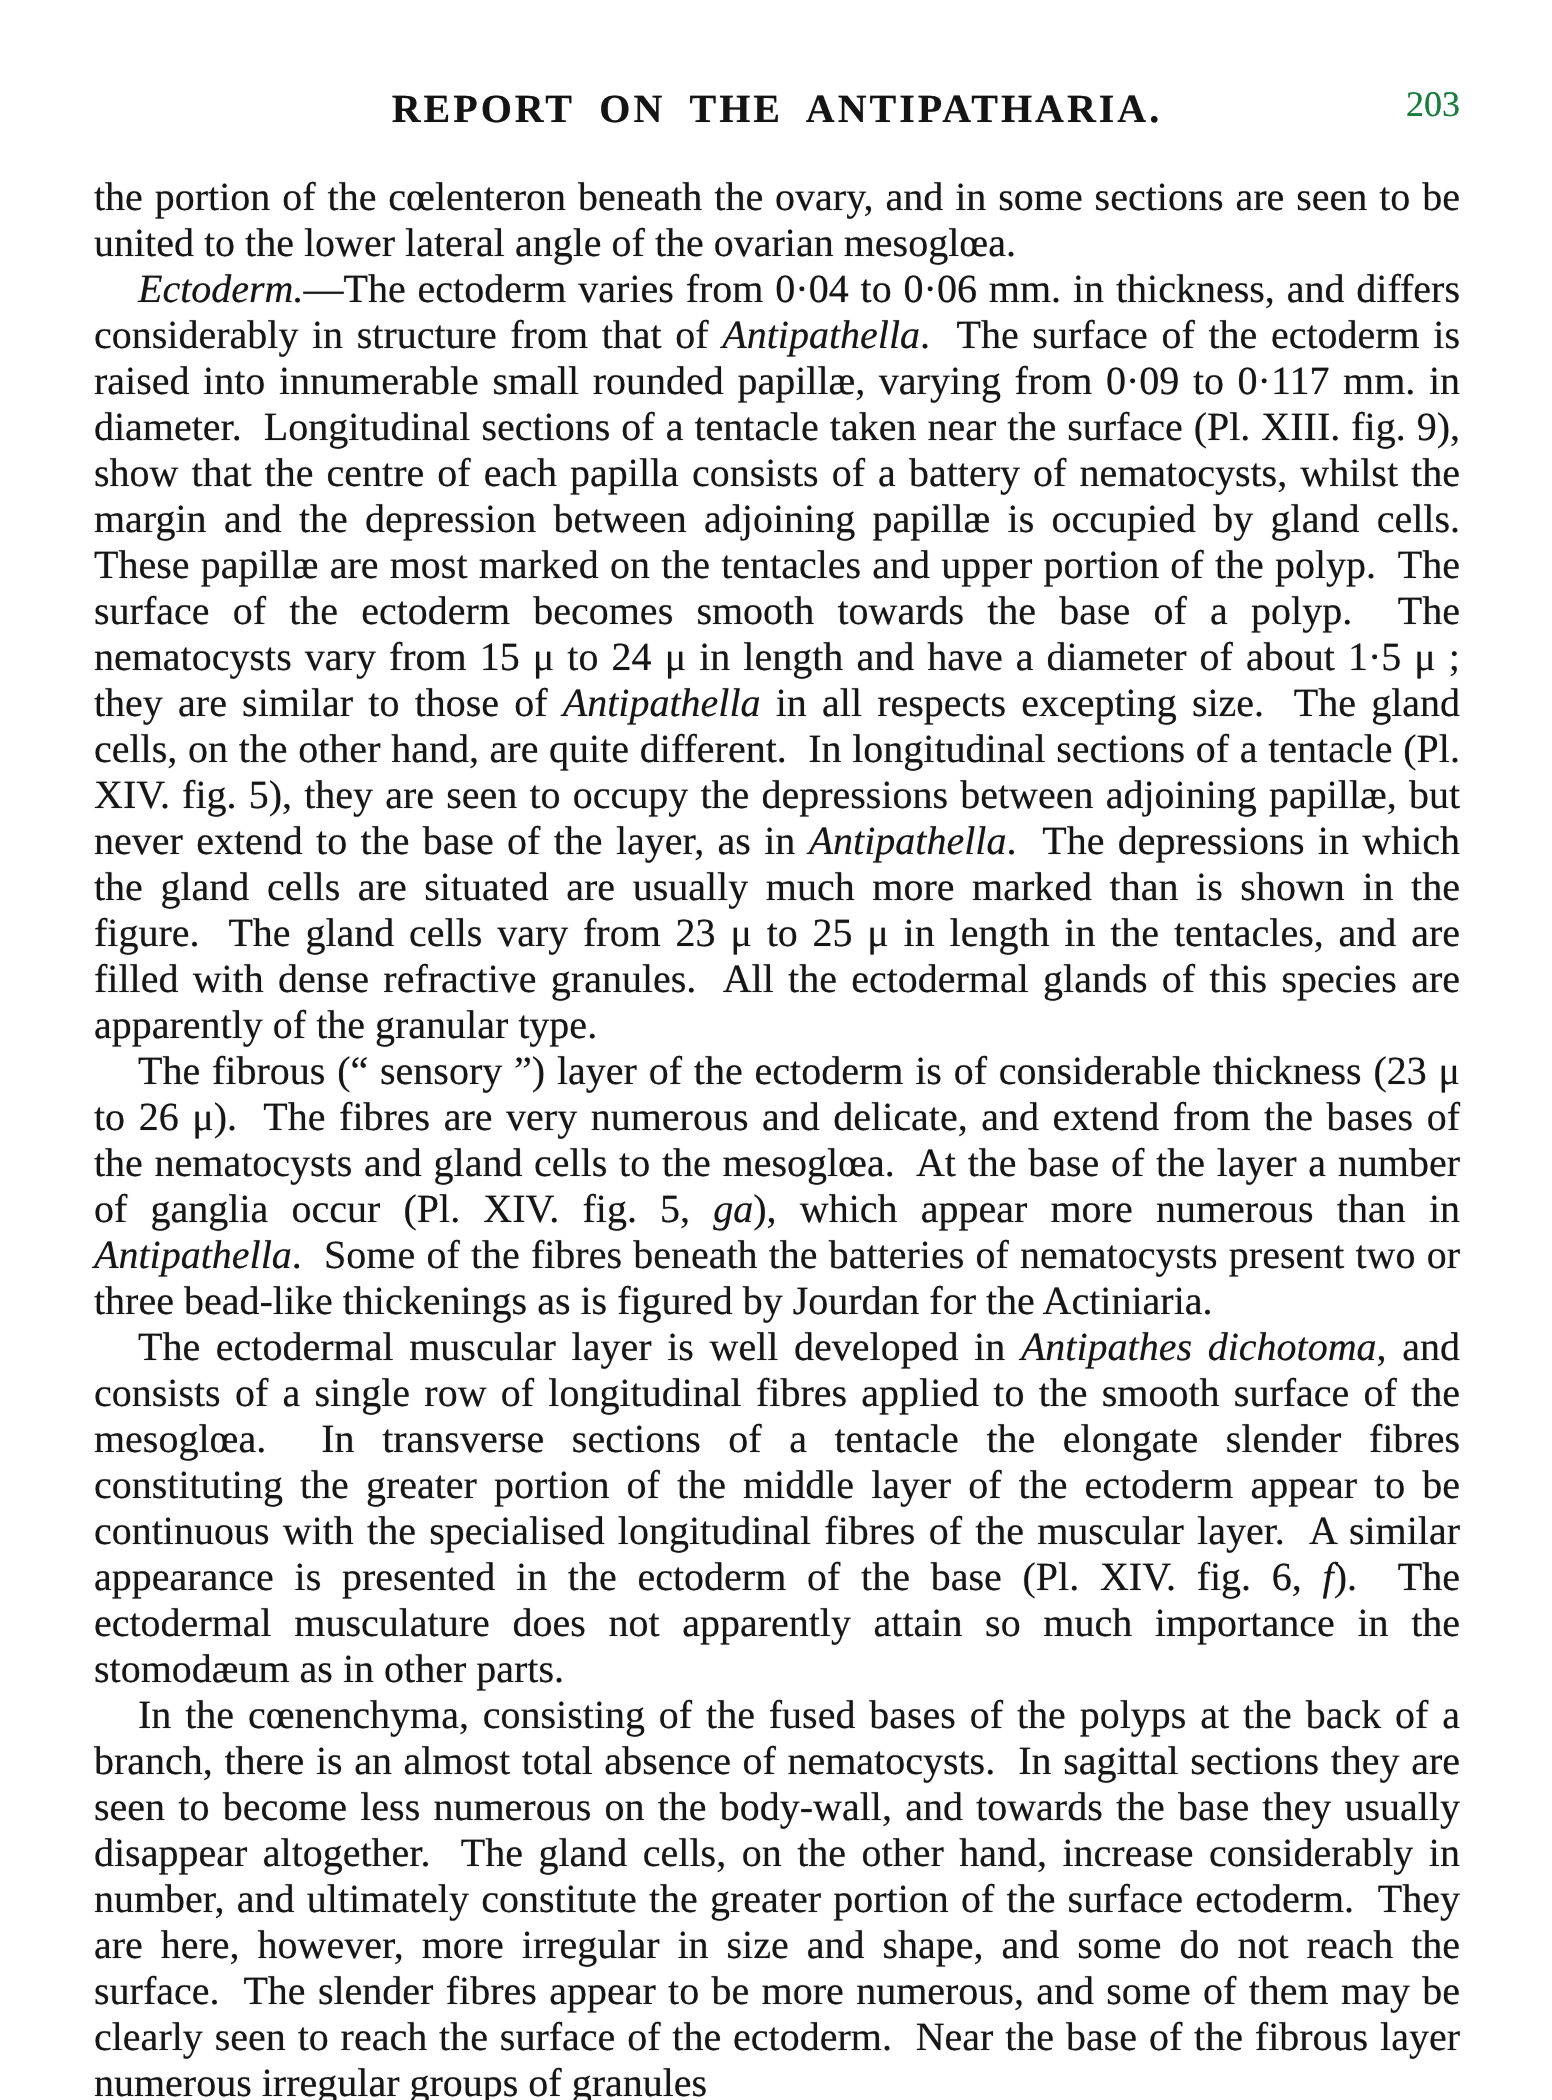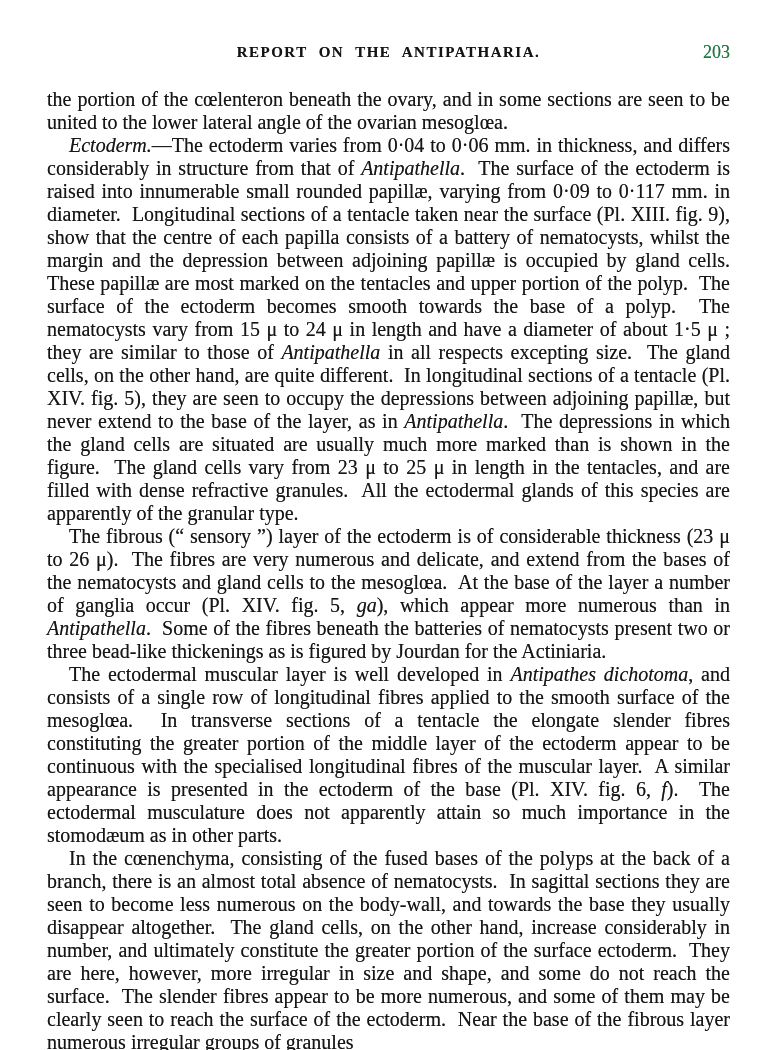--- a/index.html
+++ b/index.html
@@ -17,21 +17,21 @@
     color: #161616;
   }
   .page-header {
     position: relative;
     margin: 44px 46px 0 47px;
     height: 20px;
   }
   .running-title {
     margin: 0;
     text-align: center;
-    font-size: 15px;
+    font-size: 20px;
     font-weight: bold;
     letter-spacing: 1.5px;
     word-spacing: 6px;
     color: #141414;
     text-shadow: 0 0 0.4px rgba(0,0,0,0.5);
   }
   .page-number {
     position: absolute;
     right: 0;
     top: -2px;

